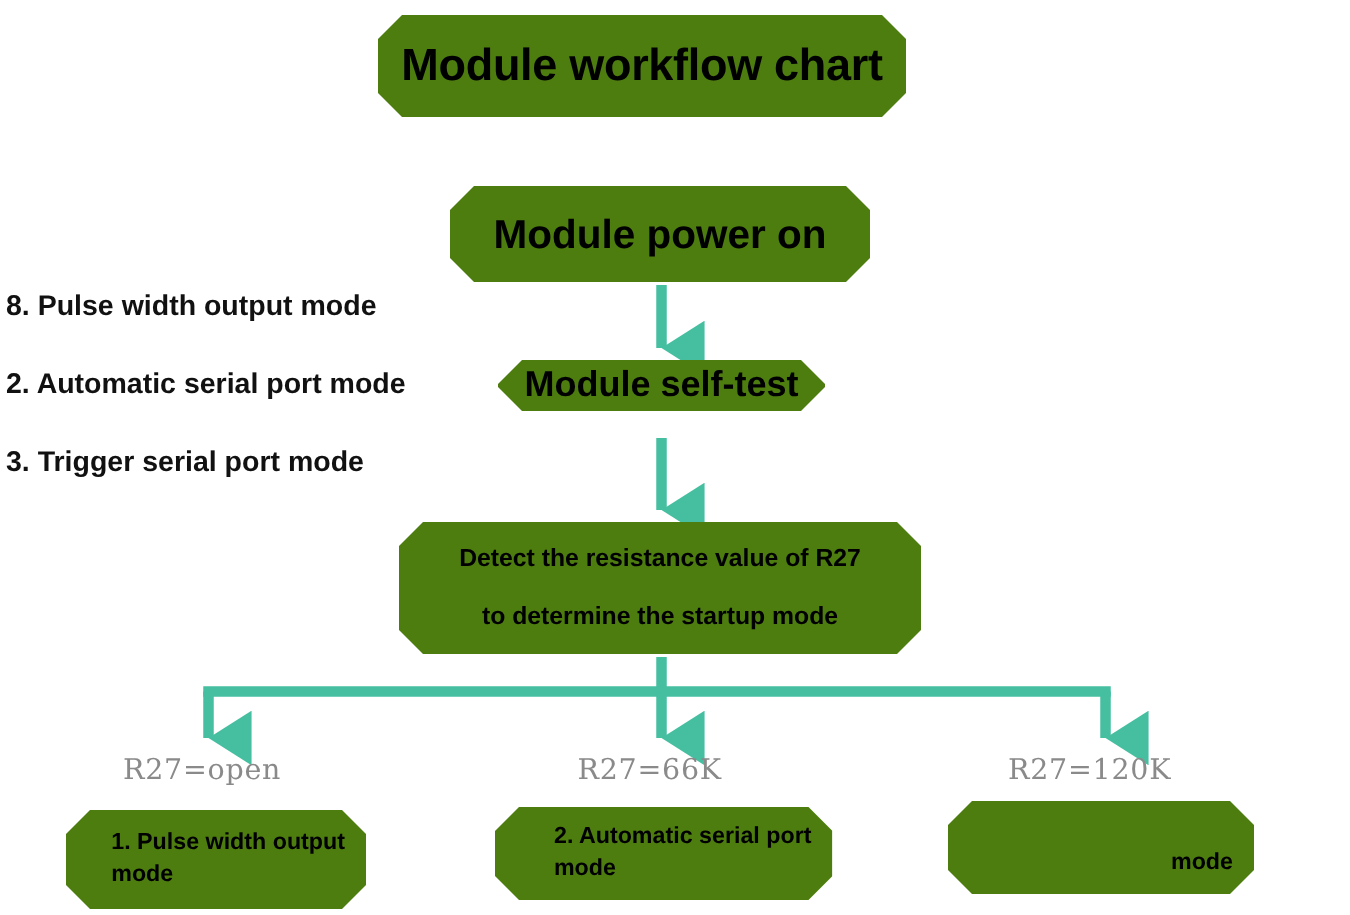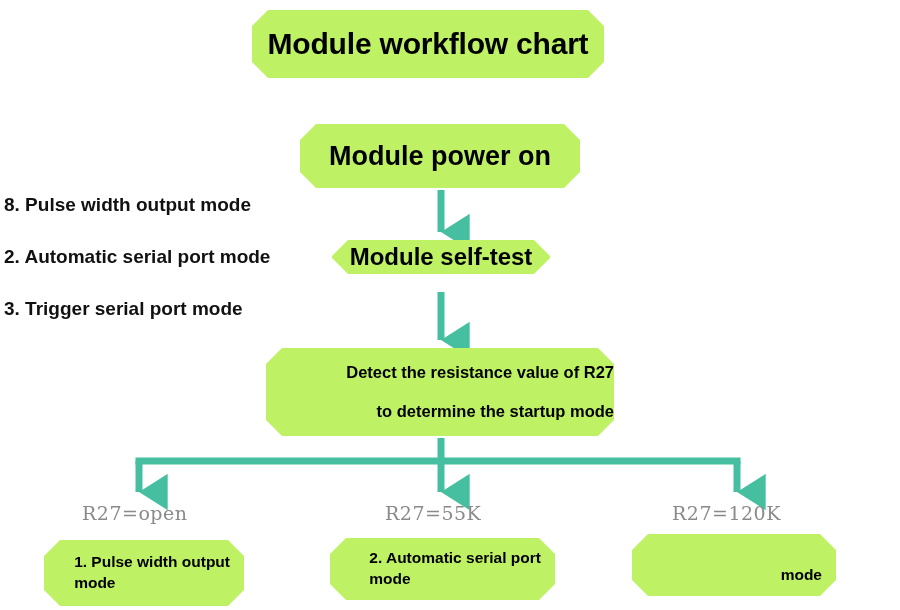--- a/index.html
+++ b/index.html
@@ -16,21 +16,21 @@
   }
   #canvas {
     position: absolute;
     left: 0;
     top: 0;
     width: 900px;
     height: 610px;
   }
   .node {
     position: absolute;
-    background: #bef264;
+    background: #4d7c0f;
     box-sizing: border-box;
     display: flex;
     align-items: center;
     color: #000000;
     font-weight: bold;
     -webkit-clip-path: polygon(16px 0, calc(100% - 16px) 0, 100% 16px, 100% calc(100% - 16px), calc(100% - 16px) 100%, 16px 100%, 0 calc(100% - 16px), 0 16px);
     clip-path: polygon(16px 0, calc(100% - 16px) 0, 100% 16px, 100% calc(100% - 16px), calc(100% - 16px) 100%, 16px 100%, 0 calc(100% - 16px), 0 16px);
   }
   .node-center {
     justify-content: center;
@@ -53,21 +53,20 @@
   }
   #selftest-node {
     left: 332px; top: 240px; width: 218px; height: 34px;
     font-size: 24px;
   }
   #detect-node {
     left: 266px; top: 348px; width: 348px; height: 88px;
     font-size: 16.5px;
     flex-direction: column;
     justify-content: center;
-    align-items: flex-end;
   }
   #detect-node .line1 { margin-bottom: 20px; }
 
   #leaf-1 {
     left: 44px; top: 540px; width: 200px; height: 66px;
     font-size: 15.5px; padding: 0 14px;
     line-height: 1.35;
   }
   #leaf-2 {
     left: 330px; top: 538px; width: 225px; height: 62px;
@@ -149,21 +148,21 @@
   <span>8. Pulse width output mode</span>
 </div>
 <div class="legend-item" id="legend-1">
   <span>2. Automatic serial port mode</span>
 </div>
 <div class="legend-item" id="legend-2">
   <span>3. Trigger serial port mode</span>
 </div>
 
 <div class="branch-label" id="branch-label-0">R27=open</div>
-<div class="branch-label" id="branch-label-1">R27=55K</div>
+<div class="branch-label" id="branch-label-1">R27=66K</div>
 <div class="branch-label" id="branch-label-2">R27=120K</div>
 
 <div class="node node-left" id="leaf-1">
   <div>
     <span>1. Pulse width output</span><br>
     <span>mode</span>
   </div>
 </div>
 <div class="node node-left" id="leaf-2">
   <div>

